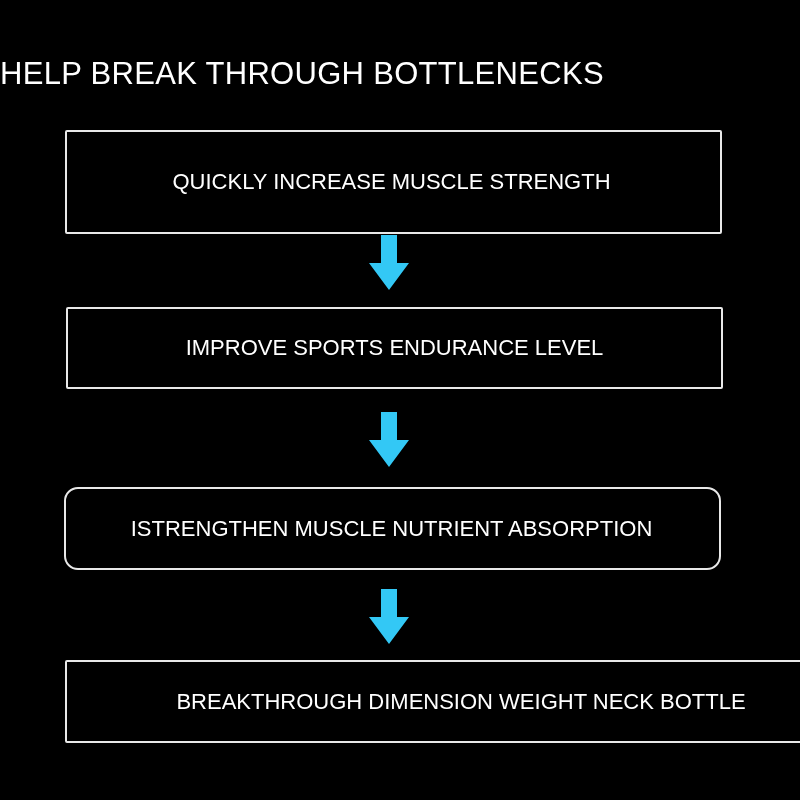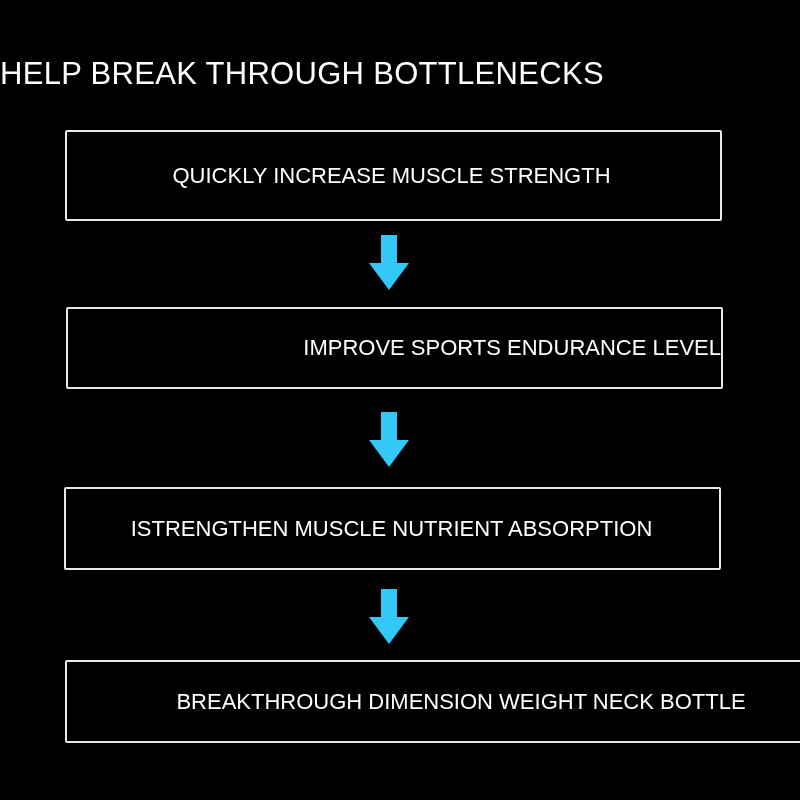--- a/index.html
+++ b/index.html
@@ -31,23 +31,23 @@
       border: 2px solid #e8e8e8;
       border-radius: 2px;
       box-sizing: border-box;
       display: flex;
       align-items: center;
       justify-content: center;
       font-size: 22px;
       color: #ffffff;
       white-space: nowrap;
     }
-    .box1 { left: 65px; top: 130px; width: 657px; height: 91px; }
-    .box2 { left: 66px; top: 307px; width: 657px; height: 82px; justify-content: flex-end; }
-    .box3 { left: 64px; top: 487px; width: 657px; height: 83px; }
+    .box1 { left: 65px; top: 130px; width: 657px; height: 104px; }
+    .box2 { left: 66px; top: 307px; width: 657px; height: 82px; }
+    .box3 { left: 64px; top: 487px; width: 657px; height: 83px; border-radius: 14px; }
     .box4 { left: 65px; top: 660px; width: 792px; height: 83px; }
     .box span { display: block; }
     .box1 span { margin-left: -4px; }
     .box3 span { margin-left: -2px; }
     .arrow {
       position: absolute;
       width: 40px;
       height: 56px;
     }
     .arrow1 { left: 369px; top: 235px; }

